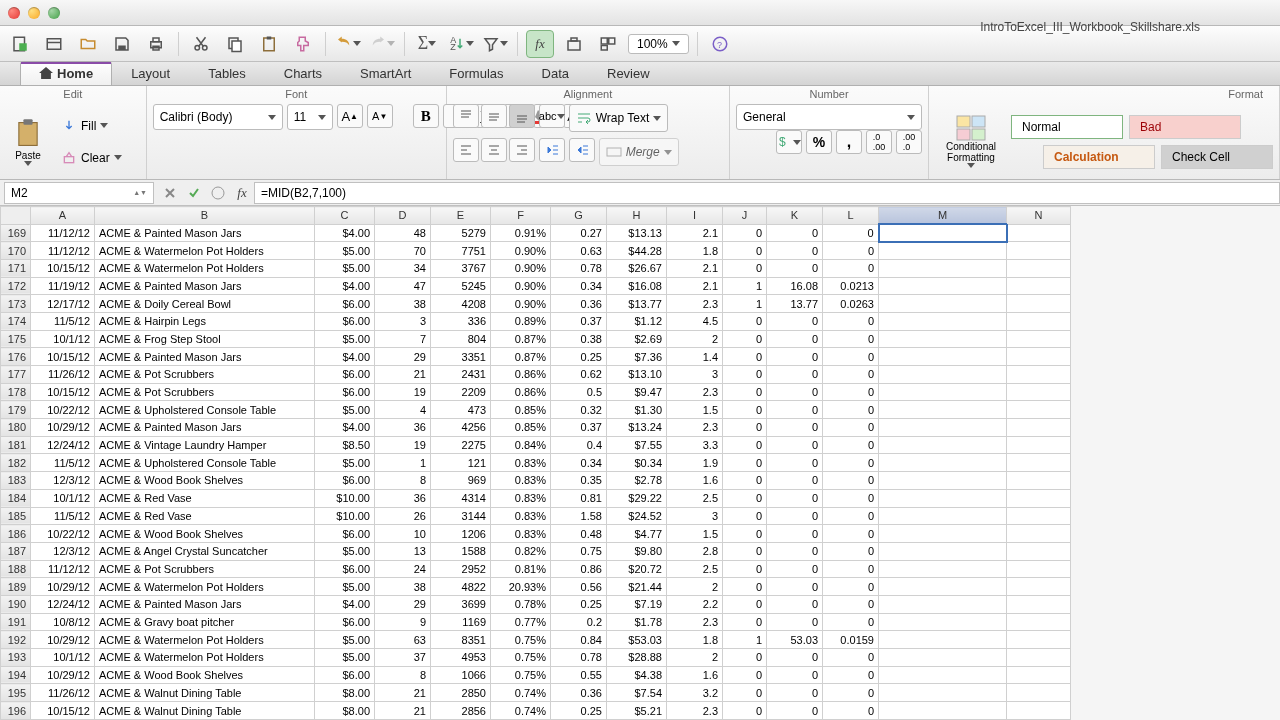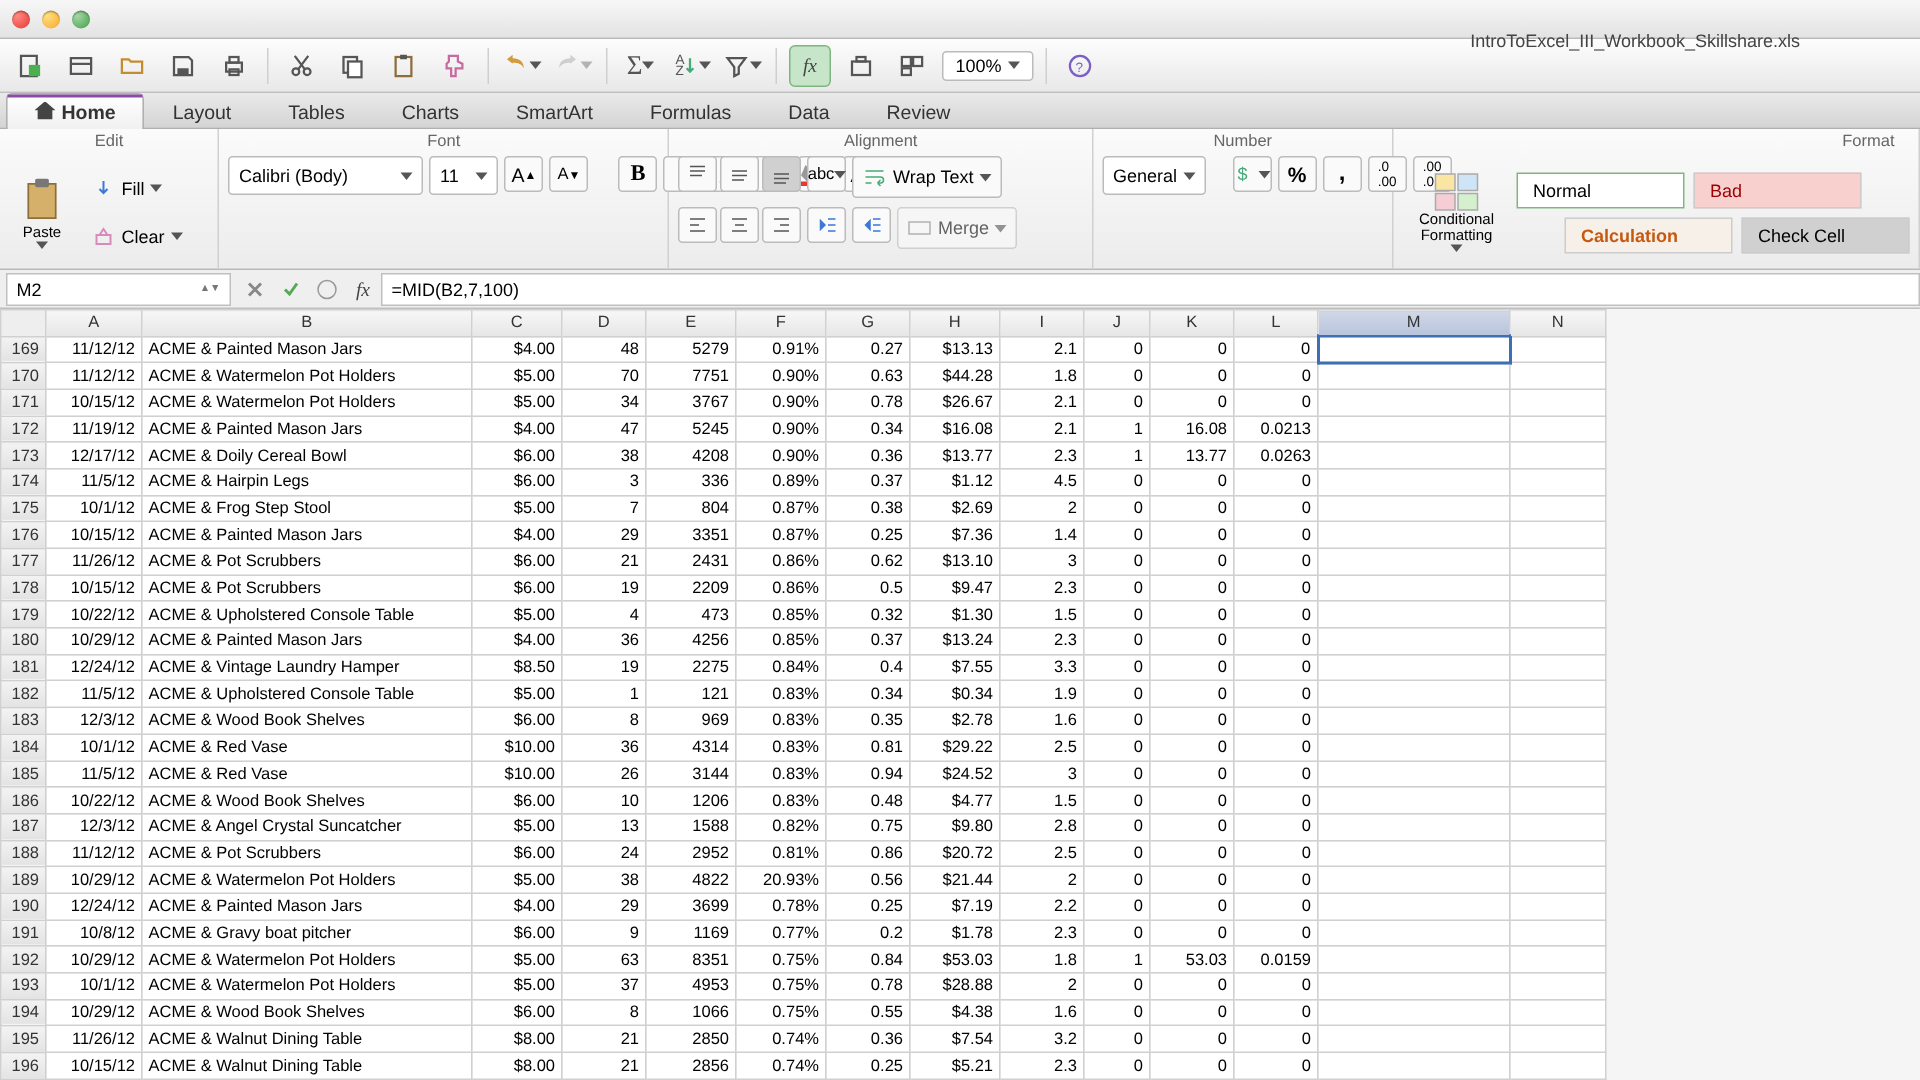--- a/index.html
+++ b/index.html
@@ -17,21 +17,21 @@
 
 .stdbar { height:36px; background:linear-gradient(#fdfdfd,#e8e8e8); border-bottom:1px solid #bfbfbf; display:flex; align-items:center; padding:0 6px; gap:6px;}
 .tbtn { width:28px; height:28px; display:flex; align-items:center; justify-content:center; border-radius:4px; color:#555;}
 .tbtn svg{width:18px;height:18px;}
 .sep{width:1px;height:24px;background:#cfcfcf;margin:0 2px;}
 .tbtn.active{background:#c7e5c8;border:1px solid #7fb57f;}
 .zoom{border:1px solid #bbb;background:#fff;padding:2px 8px;border-radius:3px;display:flex;align-items:center;gap:4px;justify-content:space-between;}
 .drop-caret{width:0;height:0;border-left:4px solid transparent;border-right:4px solid transparent;border-top:5px solid #555;}
 
 
-.ribtabs{height:24px;background:linear-gradient(#eaeaea,#d4d4d4);display:flex;align-items:center;border-bottom:1px solid #b0b0b0;padding-left:4px;gap:0;}
+.ribtabs{height:24px;background:linear-gradient(#eaeaea,#d4d4d4);display:flex;align-items:flex-end;border-bottom:1px solid #b0b0b0;padding-left:20px;gap:0;}
 .ribtab{padding:4px 18px;border:1px solid transparent;border-bottom:none;color:#333;font-size:13px;border-radius:4px 4px 0 0;position:relative;}
 .ribtab.active{background:linear-gradient(#fff,#f0f0f0);border-color:#b0b0b0;font-weight:bold;}
 .home-ico{width:14px;height:12px;display:inline-block;background:#444;clip-path:polygon(50% 0,100% 50%,85% 50%,85% 100%,15% 100%,15% 50%,0 50%);margin-right:4px;vertical-align:-1px;}
 .tabline{position:absolute;left:0;right:0;top:0;height:2px;background:#8a4ca8;}
 
 
 .ribbon{height:94px;background:linear-gradient(#fbfbfb,#ececec);border-bottom:1px solid #b8b8b8;display:flex;}
 .group{border-right:1px solid #d0d0d0;padding:2px 6px 0 6px;display:flex;flex-direction:column;position:relative;}
 .ghead{height:16px;text-align:center;color:#666;font-size:11px;}
 .gbody{flex:1;display:flex;align-items:center;gap:4px;}
@@ -331,21 +331,21 @@
             <span class="drop-caret"></span>
           </div>
         <div class="rbtn" style="border:1px solid #bbb;background:#fafafa">
             <svg width="16" height="14">
               <path d="M2 3h12M2 7h10a2 2 0 010 4h-2m0 0l2-2m-2 2l2 2M2 11h4" stroke="#4a7" fill="none"></path>
             </svg>
             <span>Wrap Text</span>
             <span class="drop-caret"></span>
           </div>
       </div>
-      <div style="display:flex;gap:4px;">
+      <div style="display:flex;gap:4px;font-style:italic;">
         <div class="row3">
           <div class="icon-sq">
               <svg width="14" height="14">
                 <line x1="2" y1="3" x2="12" y2="3" stroke="#555"></line>
                 <line x1="2" y1="7" x2="8" y2="7" stroke="#555"></line>
                 <line x1="2" y1="11" x2="12" y2="11" stroke="#555"></line>
               </svg>
             </div>
           <div class="icon-sq">
               <svg width="14" height="14">
@@ -378,21 +378,21 @@
             </svg>
             <span>Merge</span>
             <span class="drop-caret"></span>
           </div>
       </div>
     </div>
   </div>
 
   <div class="group" style="width:200px">
     <div class="ghead">Number</div>
-    <div class="gbody" style="flex-direction:row;align-items:flex-start;gap:18px;">
+    <div class="gbody" style="flex-direction:column;align-items:flex-end;gap:0;">
       <div class="sel" style="width:186px">
           <span>General</span>
           <span class="drop-caret" style="margin-left:auto"></span>
         </div>
       <div style="display:flex;gap:4px;">
         <div class="icon-sq">
             <svg width="16" height="14">
               <text x="2" y="11" font-size="11" fill="#4a7">$</text>
             </svg>
             <span class="drop-caret"></span>
@@ -788,21 +788,21 @@
           <td class=""></td>
         </tr>
         <tr>
           <th class="rowh">185</th>
           <td class=" r">11/5/12</td>
           <td class="">ACME &amp; Red Vase</td>
           <td class=" r">$10.00</td>
           <td class=" r">26</td>
           <td class=" r">3144</td>
           <td class=" r">0.83%</td>
-          <td class=" r">0.94</td>
+          <td class=" r">1.58</td>
           <td class=" r">$24.52</td>
           <td class=" r">3</td>
           <td class=" r">0</td>
           <td class=" r">0</td>
           <td class=" r">0</td>
           <td class=""></td>
           <td class=""></td>
         </tr>
         <tr>
           <th class="rowh">186</th>

